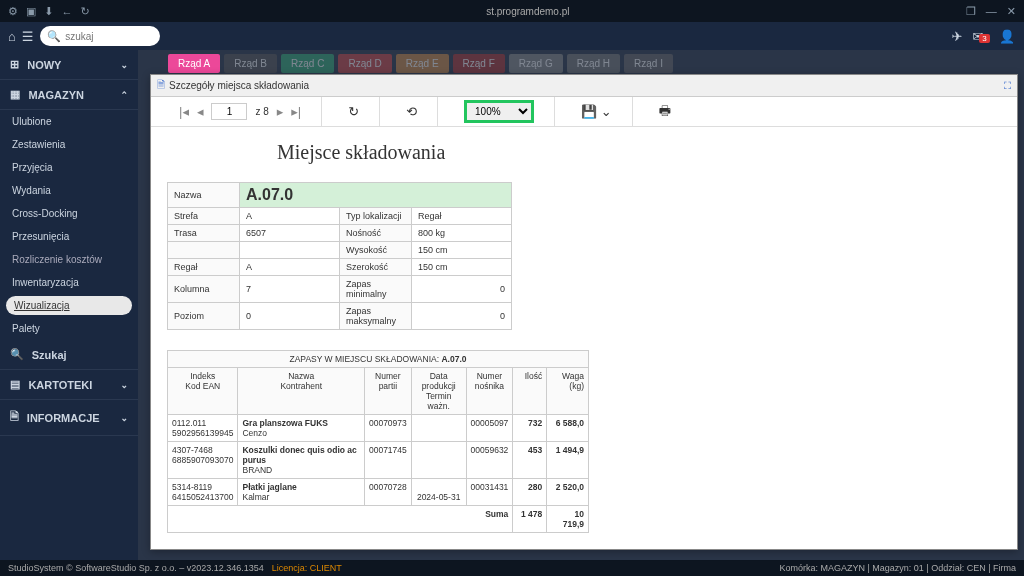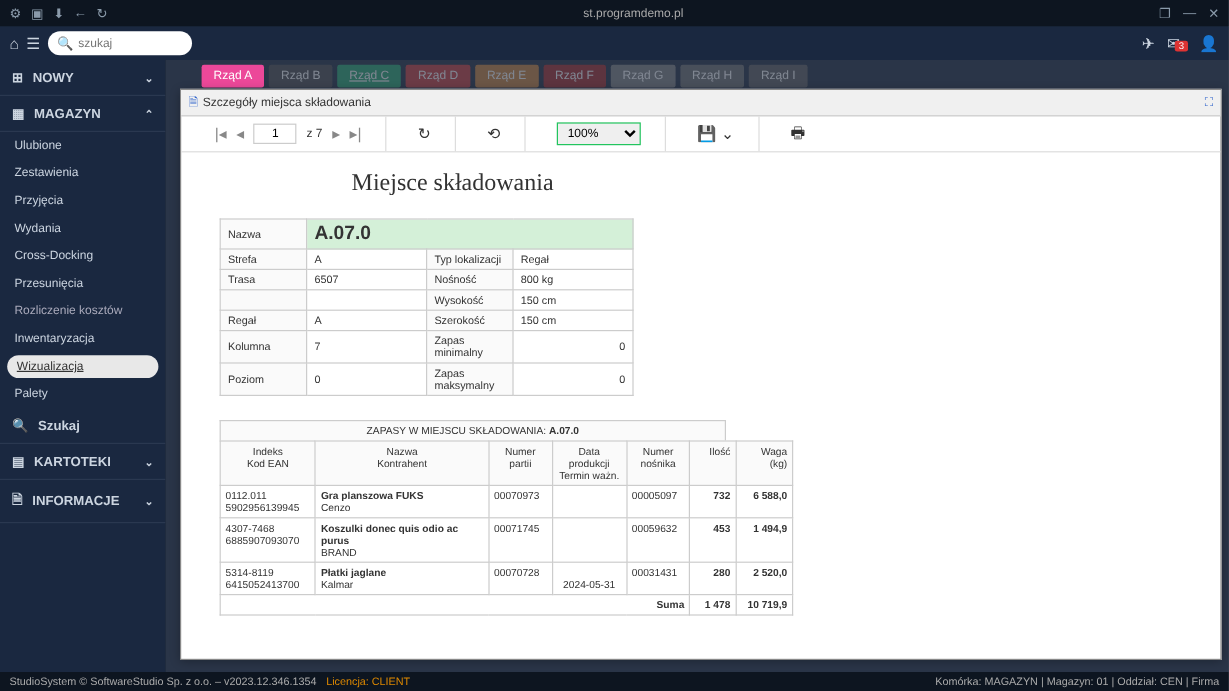--- a/index.html
+++ b/index.html
@@ -25,46 +25,46 @@
 .side-section .chev { margin-left: auto; font-size: 9px; }
 .side-item { padding: 6px 12px; font-size: 10px; cursor: pointer; }
 .side-item.active { background: #e8e8e8; color: #333; border-radius: 10px; margin: 2px 6px; padding: 4px 8px; text-decoration: underline; }
 .side-group-label { padding: 6px 12px; font-size: 10px; color: #aab; }
 
 .content { flex: 1; position: relative; background: #2a3548; }
 
 .row-tabs { display: flex; gap: 4px; padding: 4px 30px; }
 .row-tab { padding: 4px 10px; font-size: 10px; color: #fff; border-radius: 2px; cursor: pointer; opacity: 0.4; }
 .row-tab.active { background: #ec4899; opacity: 1; }
-.row-tab.c1 { background: #555; } .row-tab.c2 { background: #3a7; text-decoration: underline; } .row-tab.c3 { background: #c44; }
+.row-tab.c1 { background: #555; } .row-tab.c2 { background: #3a7; } .row-tab.c3 { background: #c44; }
 .row-tab.c4 { background: #c84; } .row-tab.c5 { background: #a33; } .row-tab.c6 { background: #888; }
 .row-tab.c7 { background: #777; } .row-tab.c8 { background: #666; }
 
 .modal { position: absolute; top: 24px; left: 12px; right: 6px; bottom: 10px; background: #fff; border: 1px solid #888; box-shadow: 0 2px 8px rgba(0,0,0,0.3); display: flex; flex-direction: column; }
 .modal-header { height: 22px; background: #f0f0f0; display: flex; align-items: center; padding: 0 6px; font-size: 10px; border-bottom: 1px solid #ccc; }
 .modal-header .close { margin-left: auto; cursor: pointer; color: #36c; }
 
 .report-toolbar { height: 30px; border-bottom: 1px solid #ddd; display: flex; align-items: center; padding: 0 8px; gap: 6px; }
 .rt-group { display: flex; align-items: center; gap: 8px; padding: 0 20px; border-right: 1px solid #ddd; height: 100%; }
 .rt-btn { color: #888; font-size: 13px; cursor: pointer; }
 .rt-btn.enabled { color: #333; }
 .page-input { width: 36px; border: 1px solid #ccc; text-align: center; font-size: 10px; padding: 2px; }
-.zoom-select { border: 1px solid #22c55e; font-size: 10px; padding: 2px 4px; width: 70px; }
-
-.report-body { flex: 1; overflow: auto; padding: 10px 32px; }
+.zoom-select { border: 3px solid #22c55e; font-size: 10px; padding: 2px 4px; width: 70px; }
+
+.report-body { flex: 1; overflow: auto; padding: 10px 16px; }
 .report-title { font-size: 20px; font-family: Georgia, serif; margin: 4px 0 18px 110px; }
 
 .info-table { border-collapse: collapse; font-size: 9px; margin-bottom: 20px; }
 .info-table td { border: 1px solid #ccc; padding: 3px 6px; }
 .info-table .label { background: #fafafa; width: 72px; }
 .info-table .val { width: 100px; }
 .info-table .name-cell { background: #d4f0d8; font-size: 16px; font-weight: bold; width: 250px; }
 .info-table .num { text-align: right; }
 
-.stock-table { border-collapse: collapse; font-size: 8.5px; width: 478px; }
+.stock-table { border-collapse: collapse; font-size: 8.5px; width: 422px; }
 .stock-table th, .stock-table td { border: 1px solid #ccc; padding: 3px 4px; vertical-align: top; }
 .stock-table th { font-weight: normal; background: #fafafa; }
 .stock-caption { text-align: center; font-size: 8.5px; padding: 3px; border: 1px solid #ccc; border-bottom: none; background: #fafafa; }
 .stock-table .num { text-align: right; }
 .stock-table .sum-row td { font-weight: bold; }
 
 .statusbar { height: 16px; background: #0d1520; color: #aaa; font-size: 9px; display: flex; align-items: center; padding: 0 8px; }
 .statusbar .lic { color: #d80; margin-left: 8px; }
 .statusbar .right { margin-left: auto; }
 </style>
@@ -157,21 +157,21 @@
         <span style="color:#36c;margin-right:4px">🗎</span>
         <span>Szczegóły miejsca składowania</span>
         <span class="close">⛶</span>
       </div>
 
       <div class="report-toolbar">
         <div class="rt-group">
           <span class="rt-btn">|◂</span>
           <span class="rt-btn">◂</span>
           <input class="page-input" value="1" style="">
-          <span style="font-size:10px">z 7</span>
+          <span style="font-size:10px">z 8</span>
           <span class="rt-btn">▸</span>
           <span class="rt-btn">▸|</span>
         </div>
         <div class="rt-group">
             <span class="rt-btn enabled">↻</span>
           </div>
         <div class="rt-group">
             <span class="rt-btn enabled">⟲</span>
           </div>
         <div class="rt-group">

